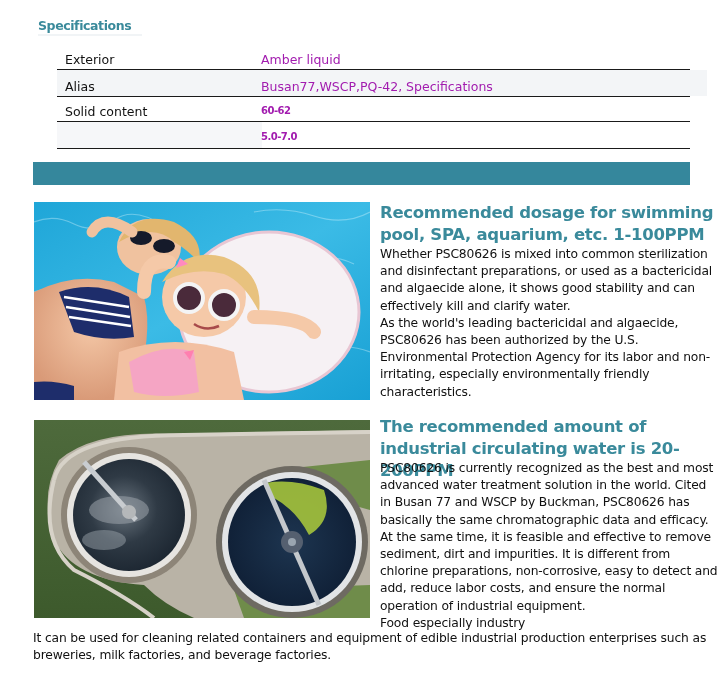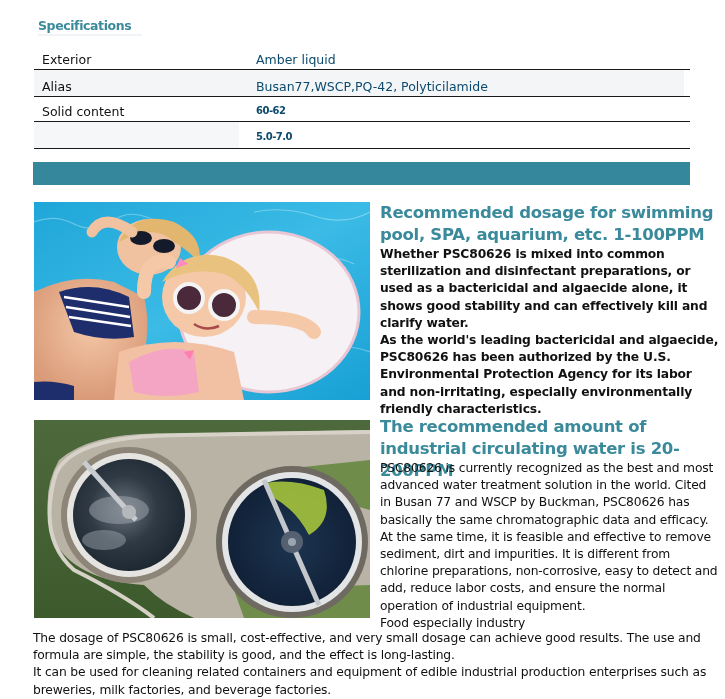--- a/index.html
+++ b/index.html
@@ -8,23 +8,23 @@
 
   .spec-title {
     position: absolute; left: 38px; top: 18px;
     font-size: 12.5px; font-weight: bold; color: #3a8a9b; letter-spacing: -0.4px; text-align: center;
   }
   .spec-title-underline {
     position: absolute; left: 38px; top: 34px; width: 104px; height: 2px; background: #f1f4f6;
   }
 
   .spec-table { position: absolute; left: 34px; top: 50px; width: 656px; }
-  .spec-row { position: relative; border-bottom: 1.5px solid #1a1a1a; }
+  .spec-row { position: relative; border-bottom: 1.5px solid #1a1a1a; margin-left: 23px; }
   .spec-row .label { position: absolute; left: 8px; font-size: 12.5px; color: #111; white-space: nowrap; }
-  .spec-row .value { position: absolute; left: 222px; font-size: 12.5px; color: #0c4a6e; white-space: nowrap; }
+  .spec-row .value { position: absolute; left: 204px; font-size: 12.5px; color: #a21caf; white-space: nowrap; }
   .spec-row .value.bold { font-weight: bold; font-size: 10px; letter-spacing: -0.5px; }
   .row-0 { height: 20px; }
   .row-0 .label, .row-0 .value { top: 2px; }
   .row-1 { height: 27px; }
   .row-1 .bg { position: absolute; left: 0; top: 0; width: 650px; height: 26px; background: #f3f5f7; }
   .row-1 .label, .row-1 .value { top: 9px; }
   .row-2 { height: 25px; }
   .row-2 .label { top: 7px; }
   .row-2 .value { top: 8px; text-align: right; }
   .row-3 { height: 27px; }
@@ -40,21 +40,21 @@
 
   .section-heading {
     position: absolute; left: 380px; width: 340px;
     font-size: 16.5px; font-weight: bold; color: #3a8a9b; line-height: 22px; letter-spacing: -0.3px;
   }
   .section-body {
     position: absolute; left: 380px; width: 340px;
     font-size: 12.3px; line-height: 17.2px; color: #111; letter-spacing: -0.15px;
   }
   .heading-1 { top: 202px; }
-  .body-1 { top: 246px; font-weight: bold; }
+  .body-1 { top: 246px; }
   .heading-2 { top: 416px; }
   .body-2 { top: 460px; }
 
   .footer-text {
     position: absolute; left: 33px; width: 690px; top: 630px;
     font-size: 12.3px; line-height: 17.2px; color: #111; letter-spacing: -0.15px;
   }
 </style>
 </head>
 <body>
@@ -63,21 +63,21 @@
 <div class="spec-title-underline"></div>
 
 <div class="spec-table">
   <div class="spec-row row-0">
     <span class="label">Exterior</span>
     <span class="value">Amber liquid</span>
   </div>
   <div class="spec-row row-1">
     <div class="bg"></div>
     <span class="label">Alias</span>
-    <span class="value">Busan77,WSCP,PQ-42, Polyticilamide</span>
+    <span class="value">Busan77,WSCP,PQ-42, Specifications</span>
   </div>
   <div class="spec-row row-2">
     <span class="label">Solid content</span>
     <span class="value bold">60-62</span>
   </div>
   <div class="spec-row row-3">
     <div class="bg"></div>
     <span class="value bold">5.0-7.0</span>
   </div>
 </div>
@@ -181,15 +181,14 @@
   </svg>
 </div>
 
 <div class="section-heading heading-2">The recommended amount of industrial circulating water is 20-200PPM</div>
 <div class="section-body body-2">
   <div>PSC80626 is currently recognized as the best and most advanced water treatment solution in the world. Cited in Busan 77 and WSCP by Buckman, PSC80626 has basically the same chromatographic data and efficacy. At the same time, it is feasible and effective to remove sediment, dirt and impurities. It is different from chlorine preparations, non-corrosive, easy to detect and add, reduce labor costs, and ensure the normal operation of industrial equipment.</div>
   <div>Food especially industry</div>
 </div>
 
 <div class="footer-text">
-  <div>The dosage of PSC80626 is small, cost-effective, and very small dosage can achieve good results. The use and formula are simple, the stability is good, and the effect is long-lasting.</div>
   <div>It can be used for cleaning related containers and equipment of edible industrial production enterprises such as breweries, milk factories, and beverage factories.</div>
 </div>
 
 </body></html>

